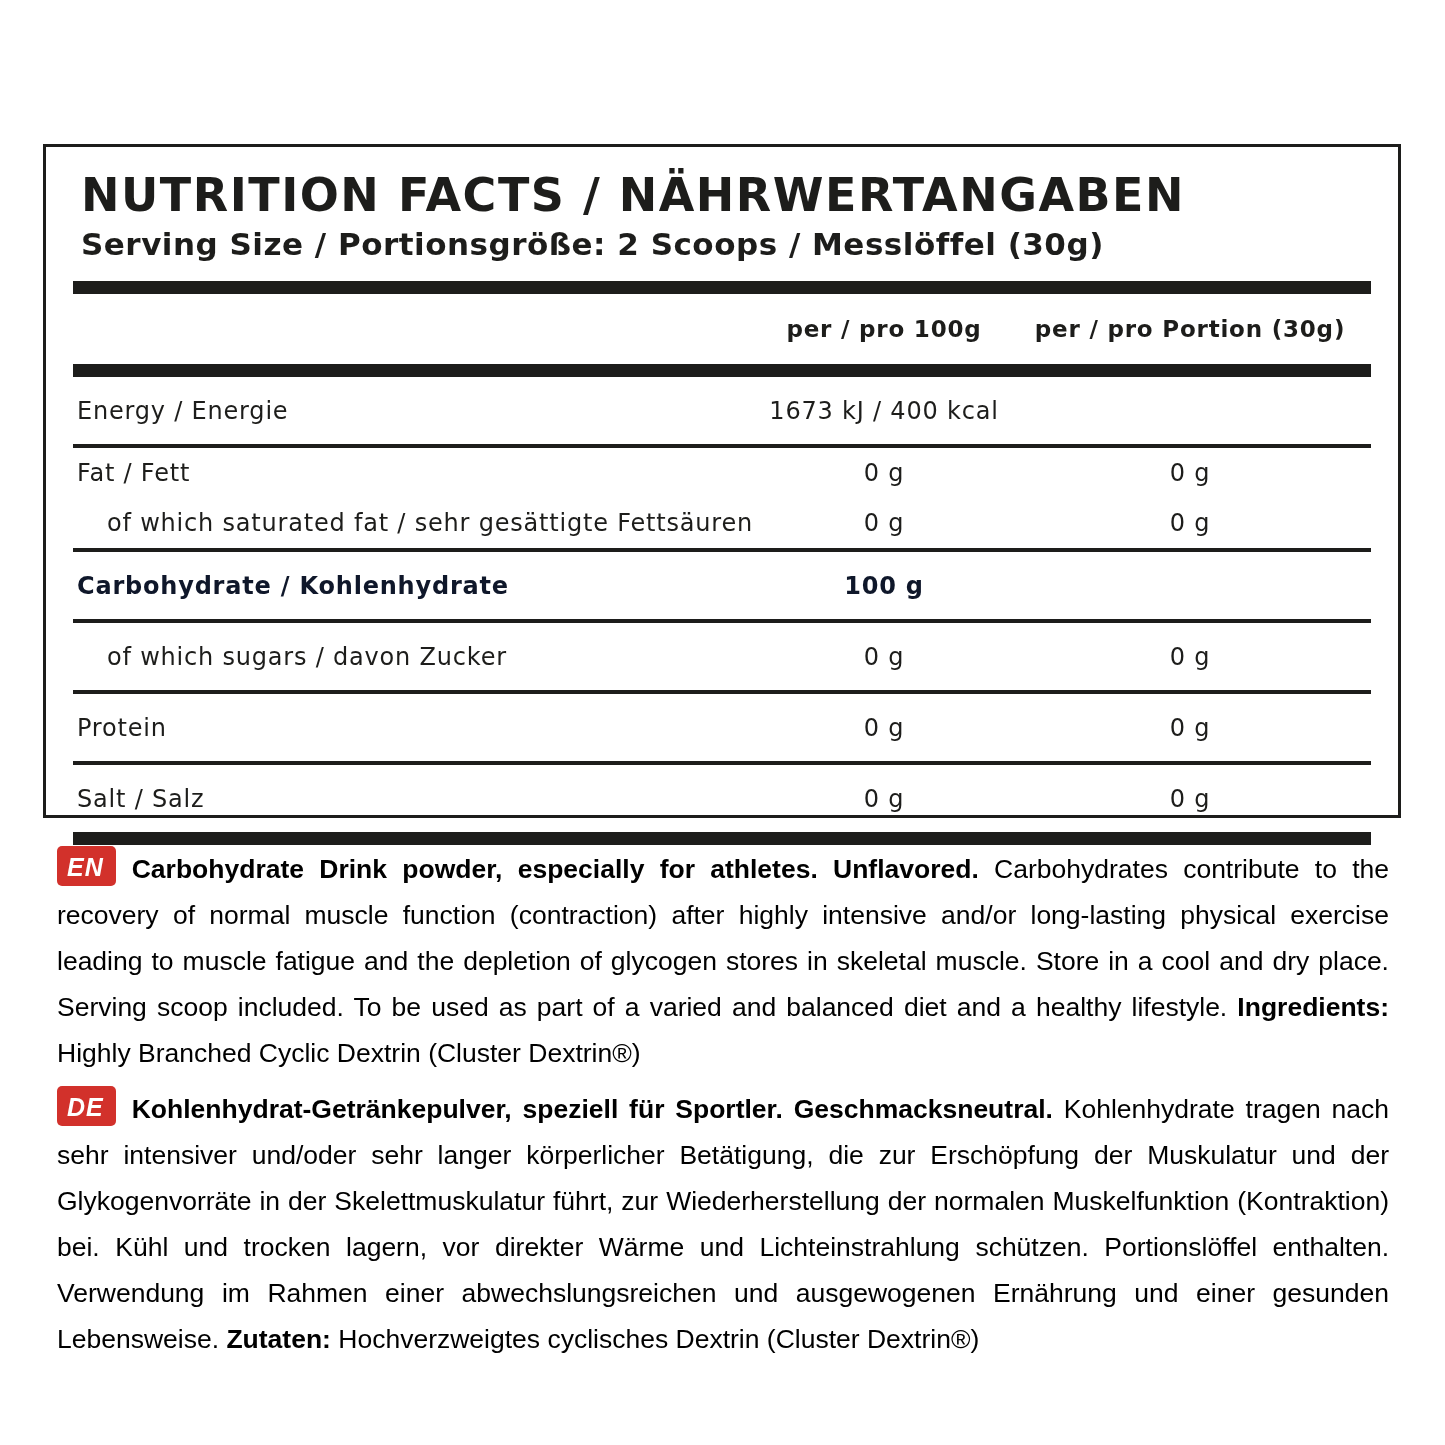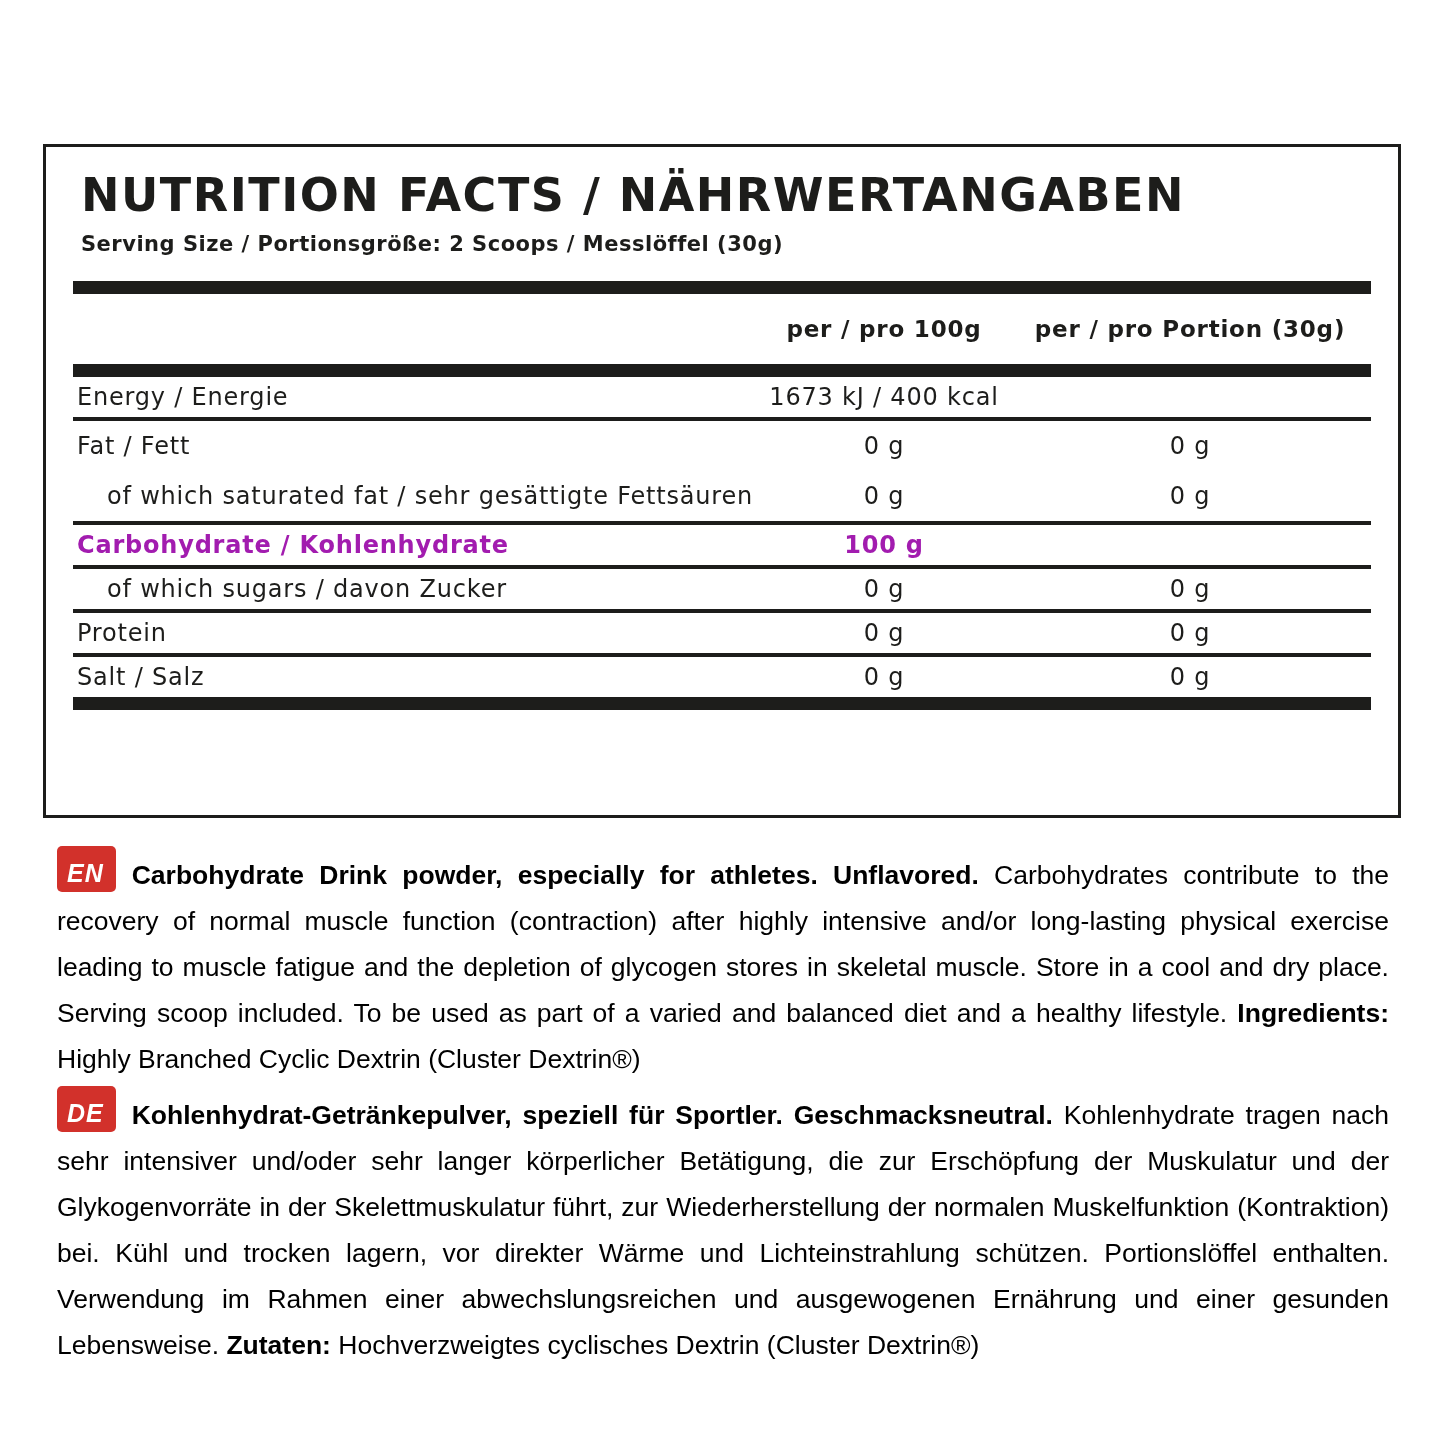--- a/index.html
+++ b/index.html
@@ -24,44 +24,44 @@
   .panel-title {
     margin: 22px 8px 0 8px;
     font-size: 46px;
     line-height: 52px;
     font-weight: 700;
     letter-spacing: 1.5px;
     white-space: nowrap;
   }
   .serving {
     margin: 8px 8px 0 8px;
-    font-size: 21px;
+    font-size: 31px;
     line-height: 30px;
     font-weight: 700;
     letter-spacing: 0.5px;
     white-space: nowrap;
   }
   .bar { height: 13px; background: #1d1d1b; }
   .bar-top { margin-top: 22px; }
   .line { height: 4px; background: #1d1d1b; }
 
   .row {
     display: grid;
     grid-template-columns: 1fr 250px 362px;
     align-items: center;
     font-size: 24px;
     letter-spacing: 0.8px;
   }
   .row .cell-label { padding-left: 4px; }
   .row .cell-val { text-align: center; }
   .header-row { height: 70px; font-weight: 700; font-size: 23px; }
-  .r-std { height: 40px; }
+  .r-std { height: 67px; }
   .r-fat { height: 50px; }
   .sub .cell-label { padding-left: 34px; }
-  .red-row { color: #a21caf; font-weight: 700; }
+  .red-row { color: #0f172a; font-weight: 700; }
 
   
   .text-block {
     position: absolute;
     left: 57px;
     width: 1332px;
     font-family: "Liberation Sans", sans-serif;
     font-size: 26.5px;
     line-height: 46px;
     text-align: justify;
@@ -70,21 +70,21 @@
   .text-en { top: 846px; }
   .text-de { top: 1086px; }
   .lang-badge {
     display: inline-block;
     background: #d2312b;
     color: #ffffff;
     font-weight: 700;
     font-style: italic;
     font-size: 25px;
     line-height: 33px;
-    padding: 11px 12px 2px 10px;
+    padding: 5px 12px 2px 10px;
     border-radius: 5px;
     margin-right: 16px;
     vertical-align: 2px;
     letter-spacing: 1px;
   }
   .bold { font-weight: 700; }
 </style>
 </head>
 <body>
 

